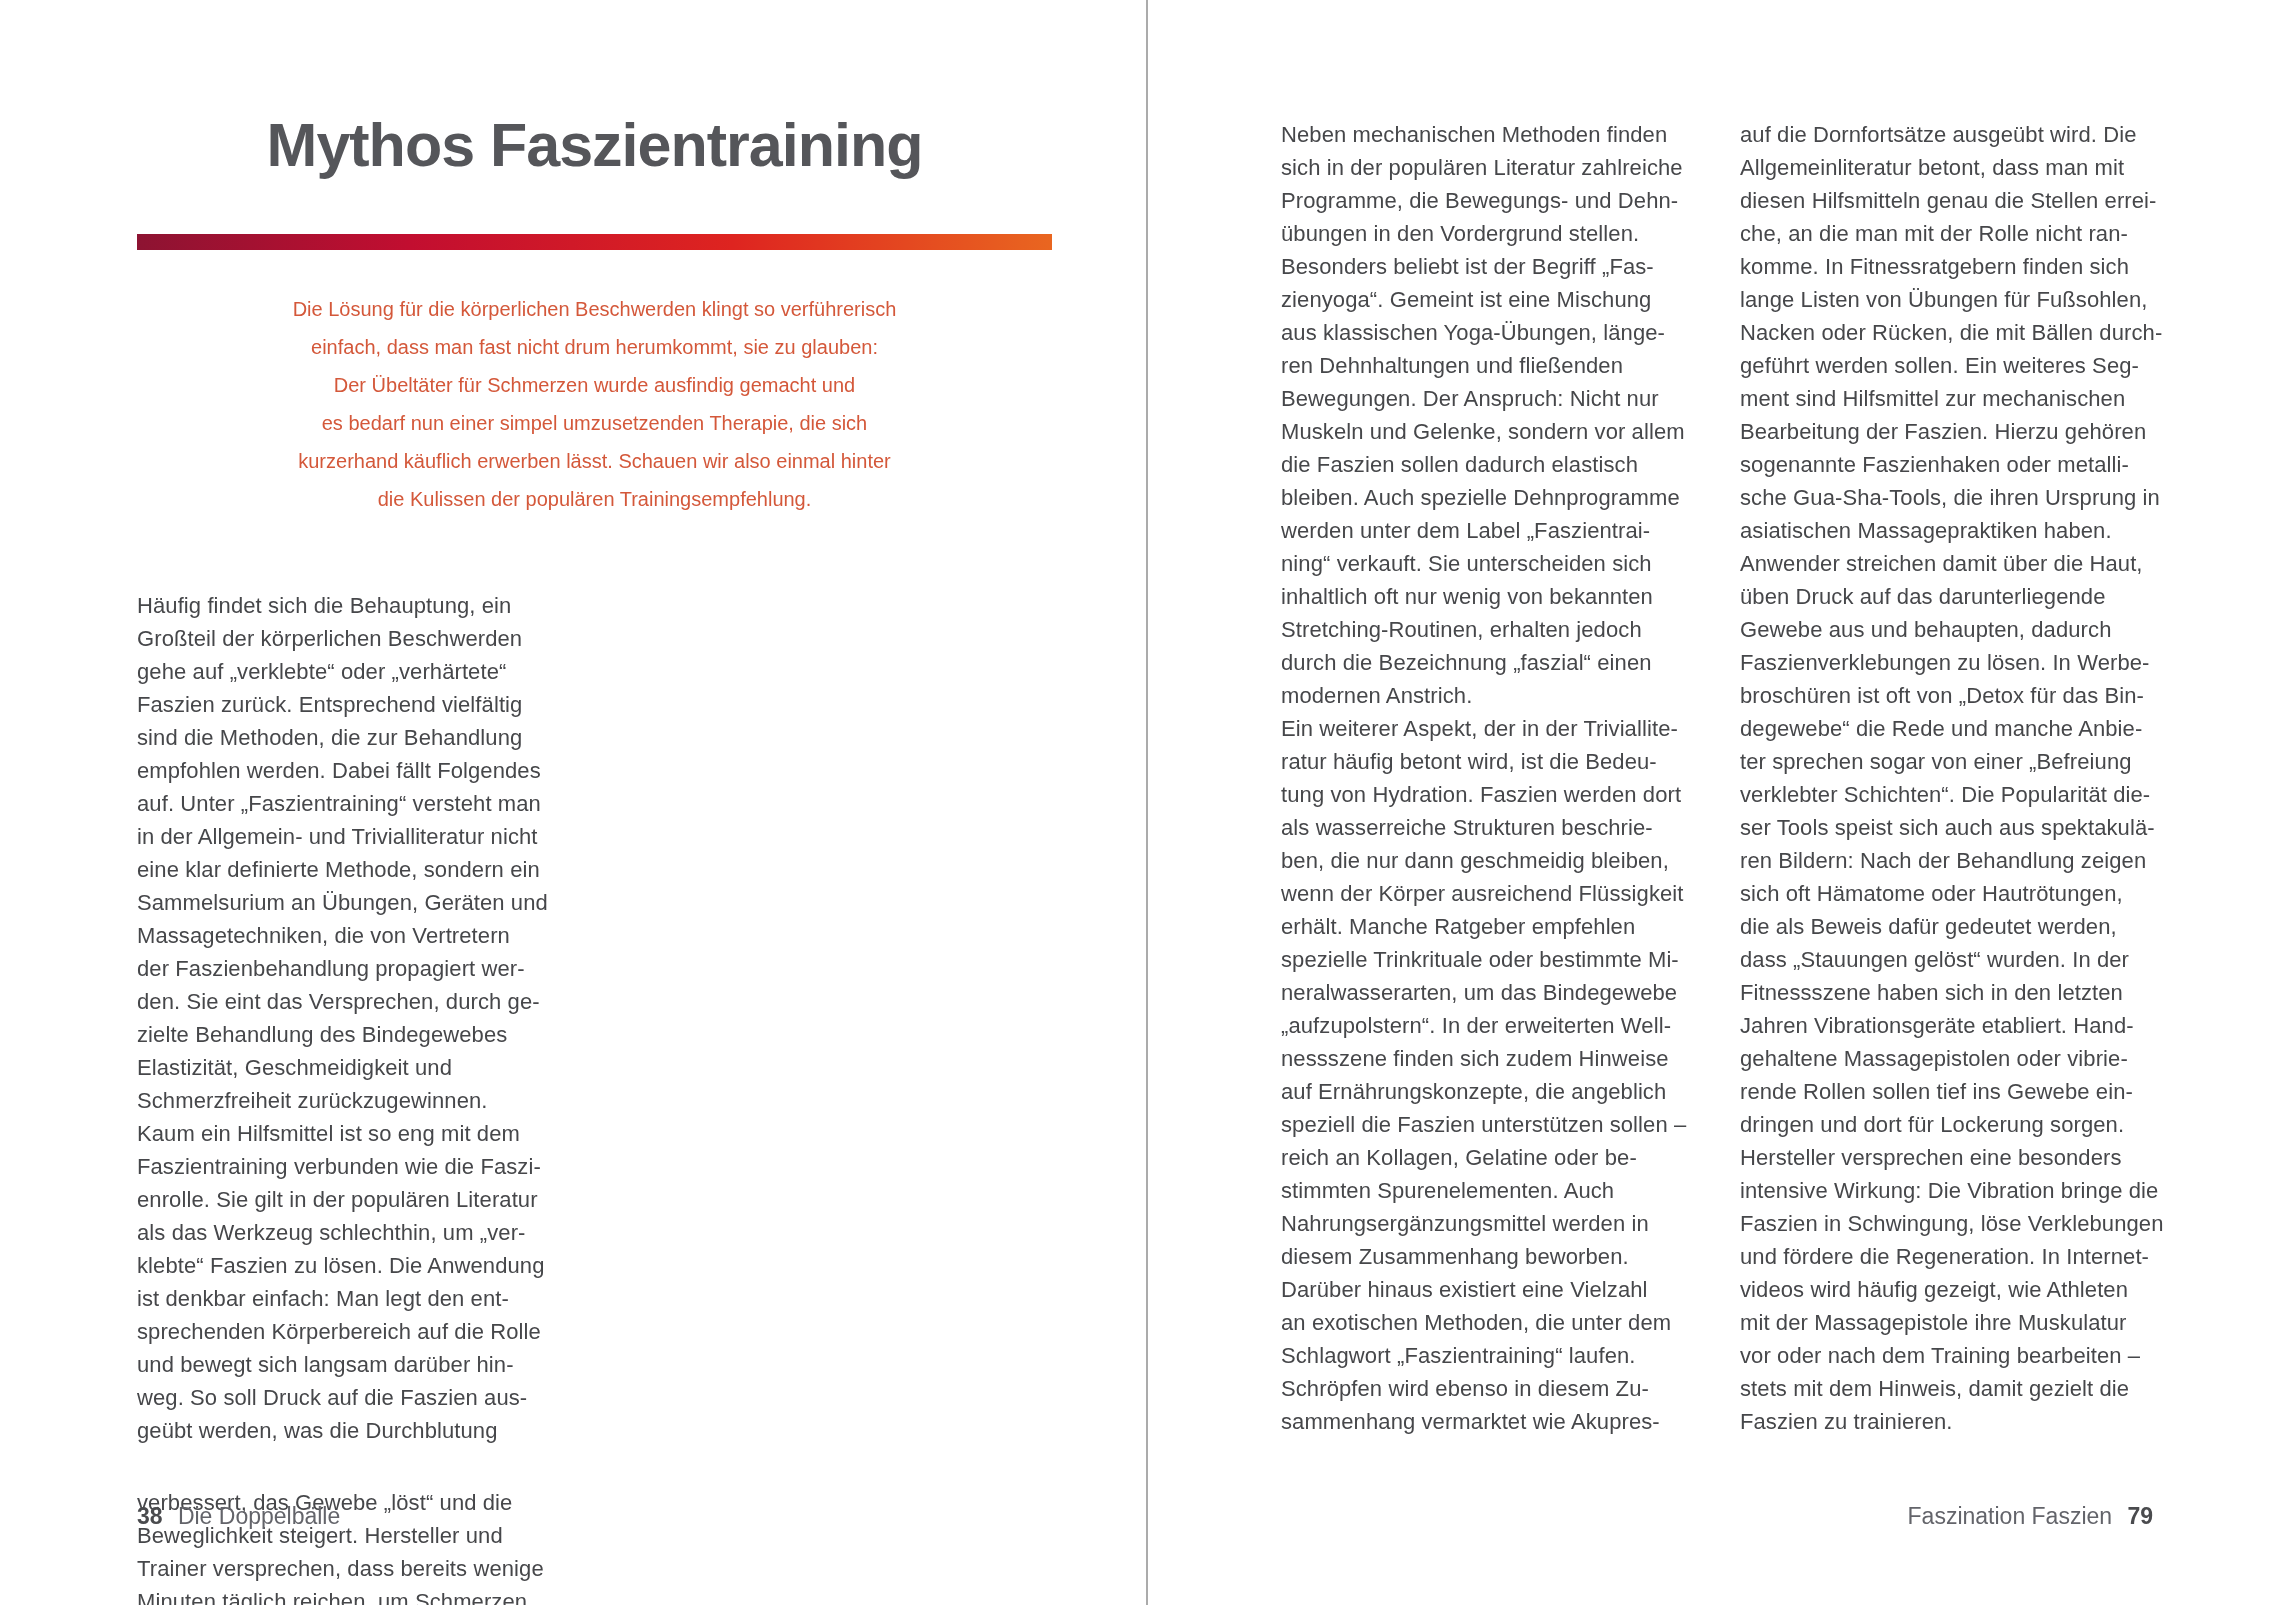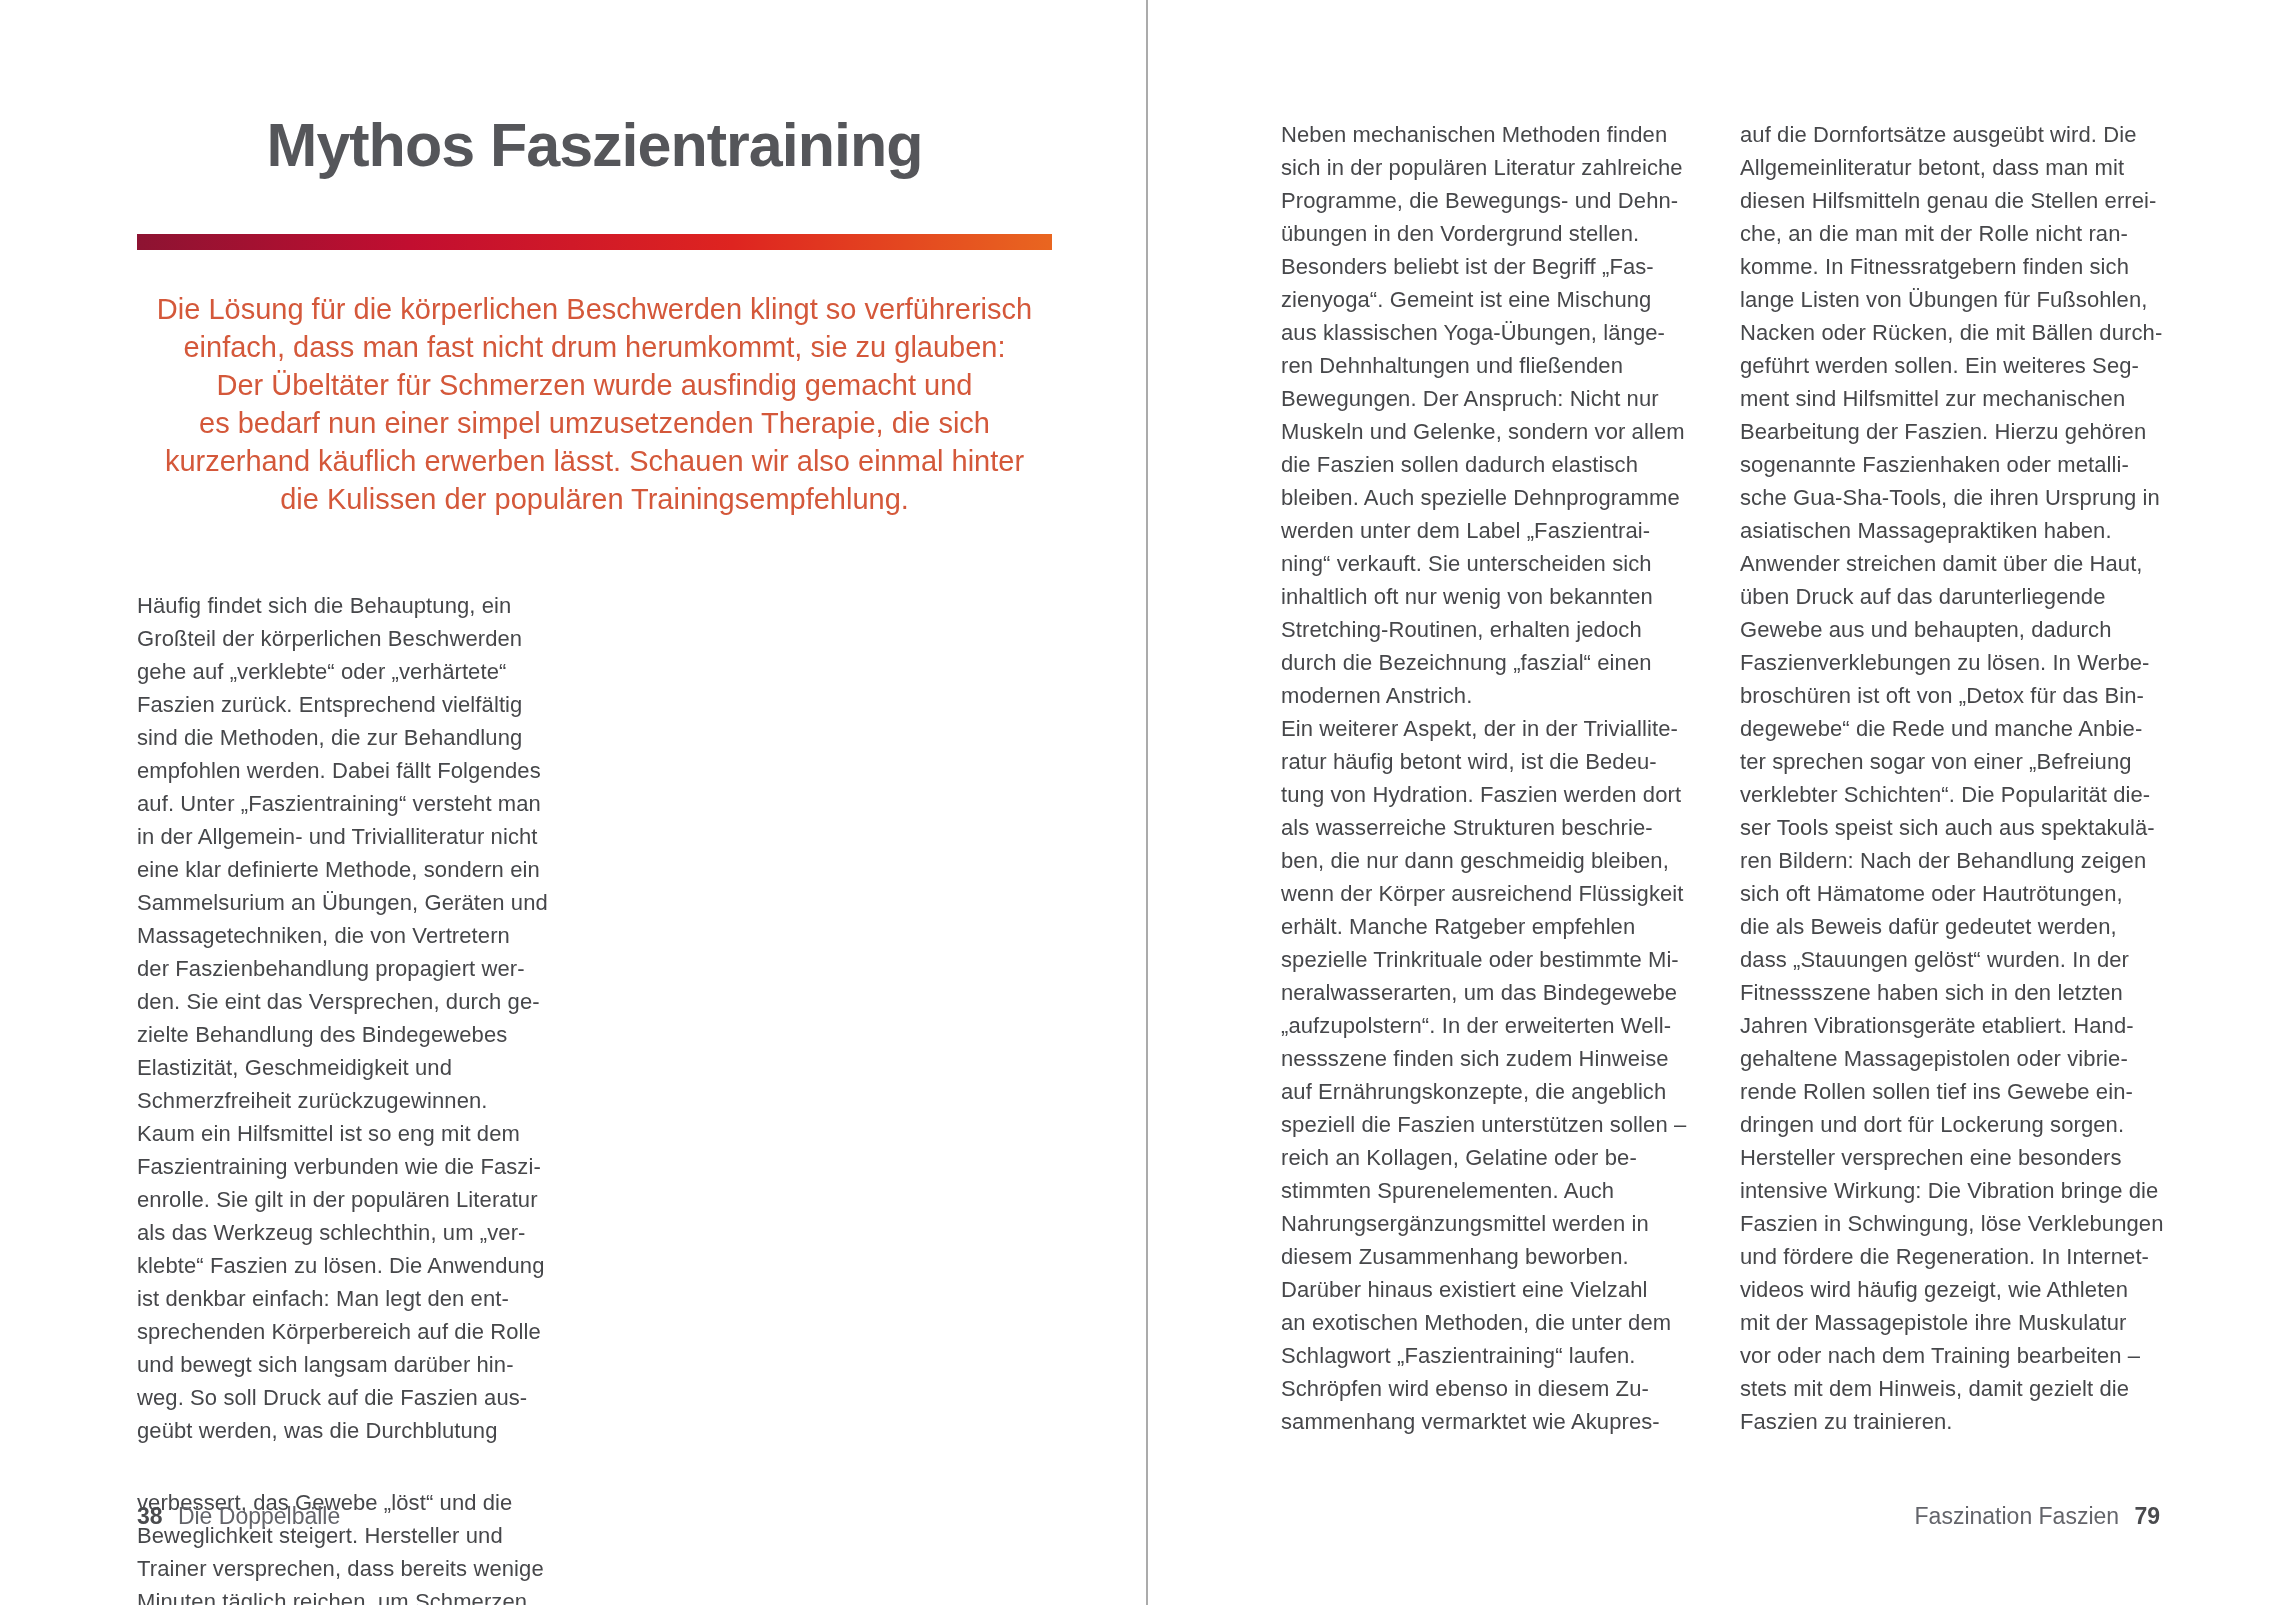--- a/index.html
+++ b/index.html
@@ -24,39 +24,39 @@
   }
 
   .accent-bar {
     position:absolute; top:234px; left:0; width:100%; height:16.3px;
     background:linear-gradient(90deg, #8D1332 0%, #C20E30 30%, #DE2420 65%, #E96620 100%);
   }
 
   .intro {
     position:absolute; top:290px; left:-11.5px; width:938px;
     margin:0; text-align:center;
-    font-size:29px; line-height:38px; font-weight:400;
+    font-size:20px; line-height:38px; font-weight:400;
     color:#D4583A; white-space:pre-line;
   }
 
   .columns { position:absolute; left:0; display:flex; }
   .page-left  .columns { top:589px; gap:39px;flex-direction:column; }
   .page-right .columns { top:118px; gap:38px; }
 
   .col {
     white-space:pre;
     font-size:22px; line-height:33px; letter-spacing:0.1px;
     color:#46474A;
   }
   .page-left  .col { width:438px; }
   .page-right .col { width:421px; }
 
   .footer { position:absolute; top:1503px; font-size:23px; }
   .page-left  .footer { left:0; }
-  .page-right .footer { right:0; text-align:right; }
+  .page-right .footer { right:7px; text-align:right; }
   .pagenum { font-weight:bold; color:#4A4B4E; }
   .chapter { color:#63646A; }
   .page-left  .footer .chapter { margin-left:15.3px; }
   .page-right .footer .chapter { margin-right:15.3px; }
 </style>
 </head>
 <body>
 
 <div class="spread">
 

